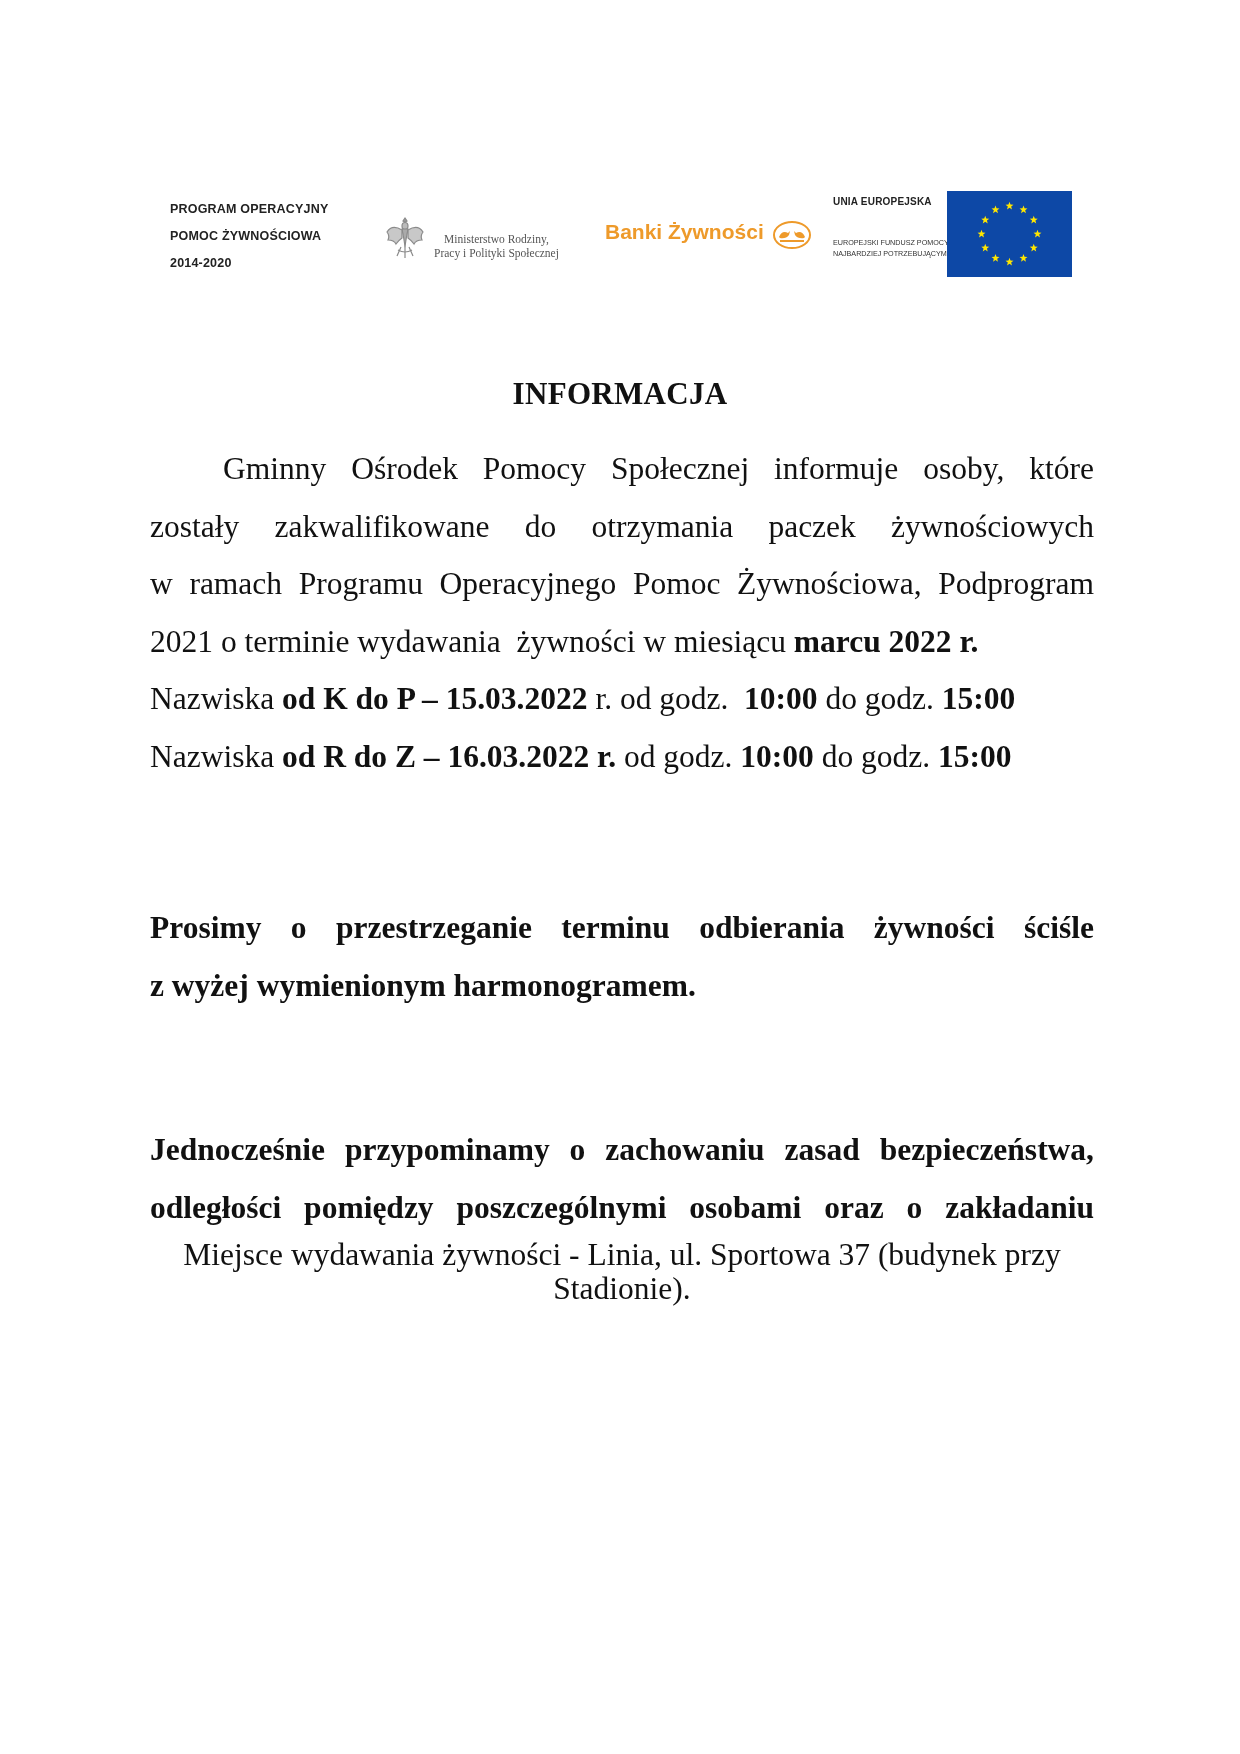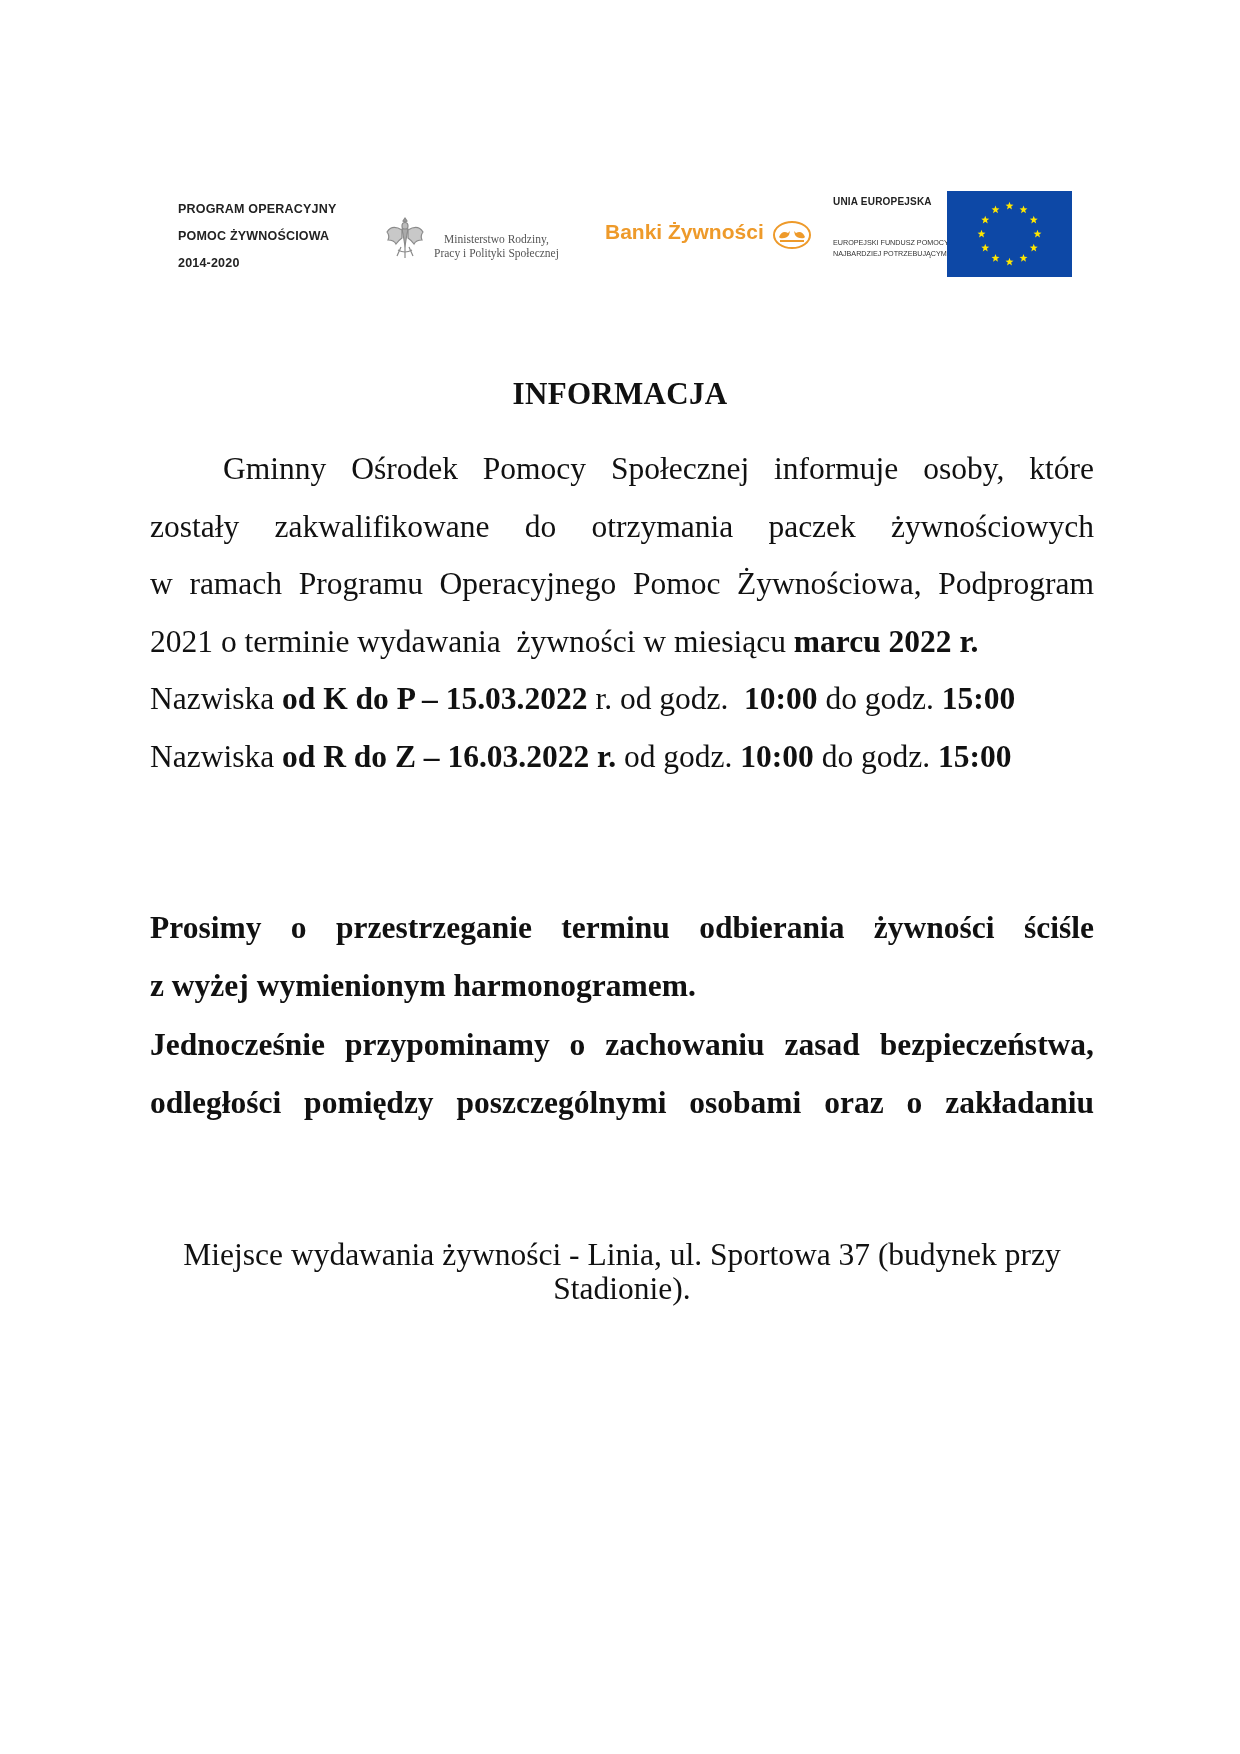--- a/index.html
+++ b/index.html
@@ -1,19 +1,19 @@
 <!DOCTYPE html>
 <html><head>
 <meta charset="utf-8">
 <style>
   html, body { margin: 0; padding: 0; background: #ffffff; }
   body { width: 1240px; height: 1754px; position: relative; overflow: hidden; font-family: "Liberation Serif", serif; color: #111; }
 
   .header { position: absolute; left: 0; top: 0; width: 1240px; height: 300px; }
-  .po-block { position: absolute; left: 178px; top: 196px; font-family: "Liberation Sans", sans-serif; font-weight: bold; font-size: 12.5px; color: #222; line-height: 27px; letter-spacing: 0.2px; }
+  .po-block { position: absolute; left: 170px; top: 196px; font-family: "Liberation Sans", sans-serif; font-weight: bold; font-size: 12.5px; color: #222; line-height: 27px; letter-spacing: 0.2px; }
   .po-block div { white-space: nowrap; }
 
   .ministry { position: absolute; left: 384px; top: 214px; display: flex; align-items: flex-end; }
   .eagle { width: 42px; height: 46px; }
   .ministry-text { margin-left: 8px; font-family: "Liberation Serif", serif; font-size: 11.5px; color: #555; line-height: 14px; text-align: center; }
 
   .banki { position: absolute; left: 605px; top: 220px; display: flex; align-items: flex-start; }
   .banki-text { font-family: "Liberation Sans", sans-serif; font-weight: bold; font-size: 21px; color: #ee9a2a; white-space: nowrap; }
   .banki-logo { margin-left: 8px; width: 40px; height: 30px; }
 
@@ -26,21 +26,21 @@
   .title { position: absolute; left: 0; width: 1240px; top: 376px; text-align: center; font-weight: bold; font-size: 31px; letter-spacing: 0.3px; }
 
   .body { position: absolute; left: 150px; width: 944px; font-size: 31.5px; }
   .para1 { top: 440px; line-height: 57.5px; }
   .line { display: block; white-space: nowrap; }
   .justify { text-align: justify; text-align-last: justify; }
   .indent { padding-left: 73px; }
   b { font-weight: bold; }
 
   .para2 { top: 899px; line-height: 58px; font-weight: bold; }
-  .para3 { top: 1016px; line-height: 57.5px; font-weight: bold; }
+  .para3 { top: 1121px; line-height: 57.5px; font-weight: bold; }
   .para4 { top: 1238px; line-height: 34px; text-align: center; }
 </style>
 </head>
 <body>
 
 <div class="header">
   <div class="po-block">
     <div>PROGRAM OPERACYJNY</div>
     <div>POMOC ŻYWNOŚCIOWA</div>
     <div>2014-2020</div>

